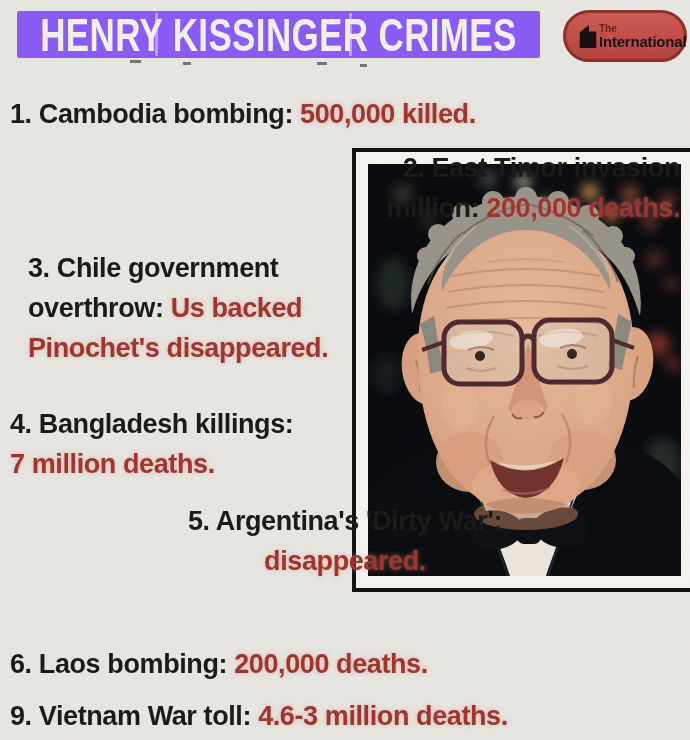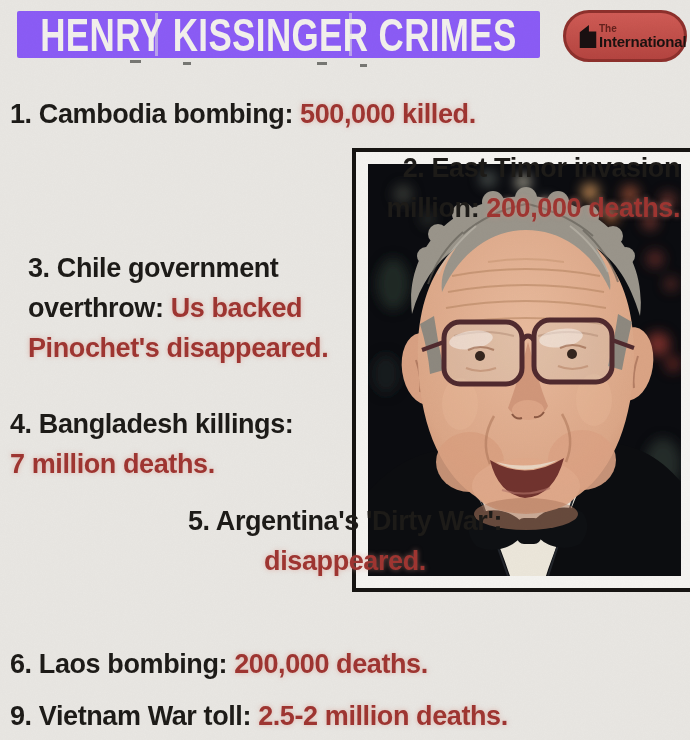--- a/index.html
+++ b/index.html
@@ -239,21 +239,21 @@
   <div class="item i5">
     <div><span class="seg-black">5. Argentina's 'Dirty War':</span></div>
     <div><span class="seg-red">disappeared.</span></div>
   </div>
 
   <div class="item i6">
     <div><span class="seg-black">6. Laos bombing: </span><span class="seg-red">200,000 deaths.</span></div>
   </div>
 
   <div class="item i7">
-    <div><span class="seg-black">9. Vietnam War toll: </span><span class="seg-red">2.5-2 million deaths.</span></div>
+    <div><span class="seg-black">9. Vietnam War toll: </span><span class="seg-red">4.6-3 million deaths.</span></div>
   </div>
 
   <svg class="grain">
     <filter id="g">
       <feTurbulence type="fractalNoise" baseFrequency="0.9" numOctaves="2" stitchTiles="stitch"></feTurbulence>
       <feColorMatrix type="matrix" values="0 0 0 0 0.45  0 0 0 0 0.43  0 0 0 0 0.41  0 0 0 0.10 0"></feColorMatrix>
     </filter>
     <rect width="690" height="740" filter="url(#g)"></rect>
   </svg>
 

